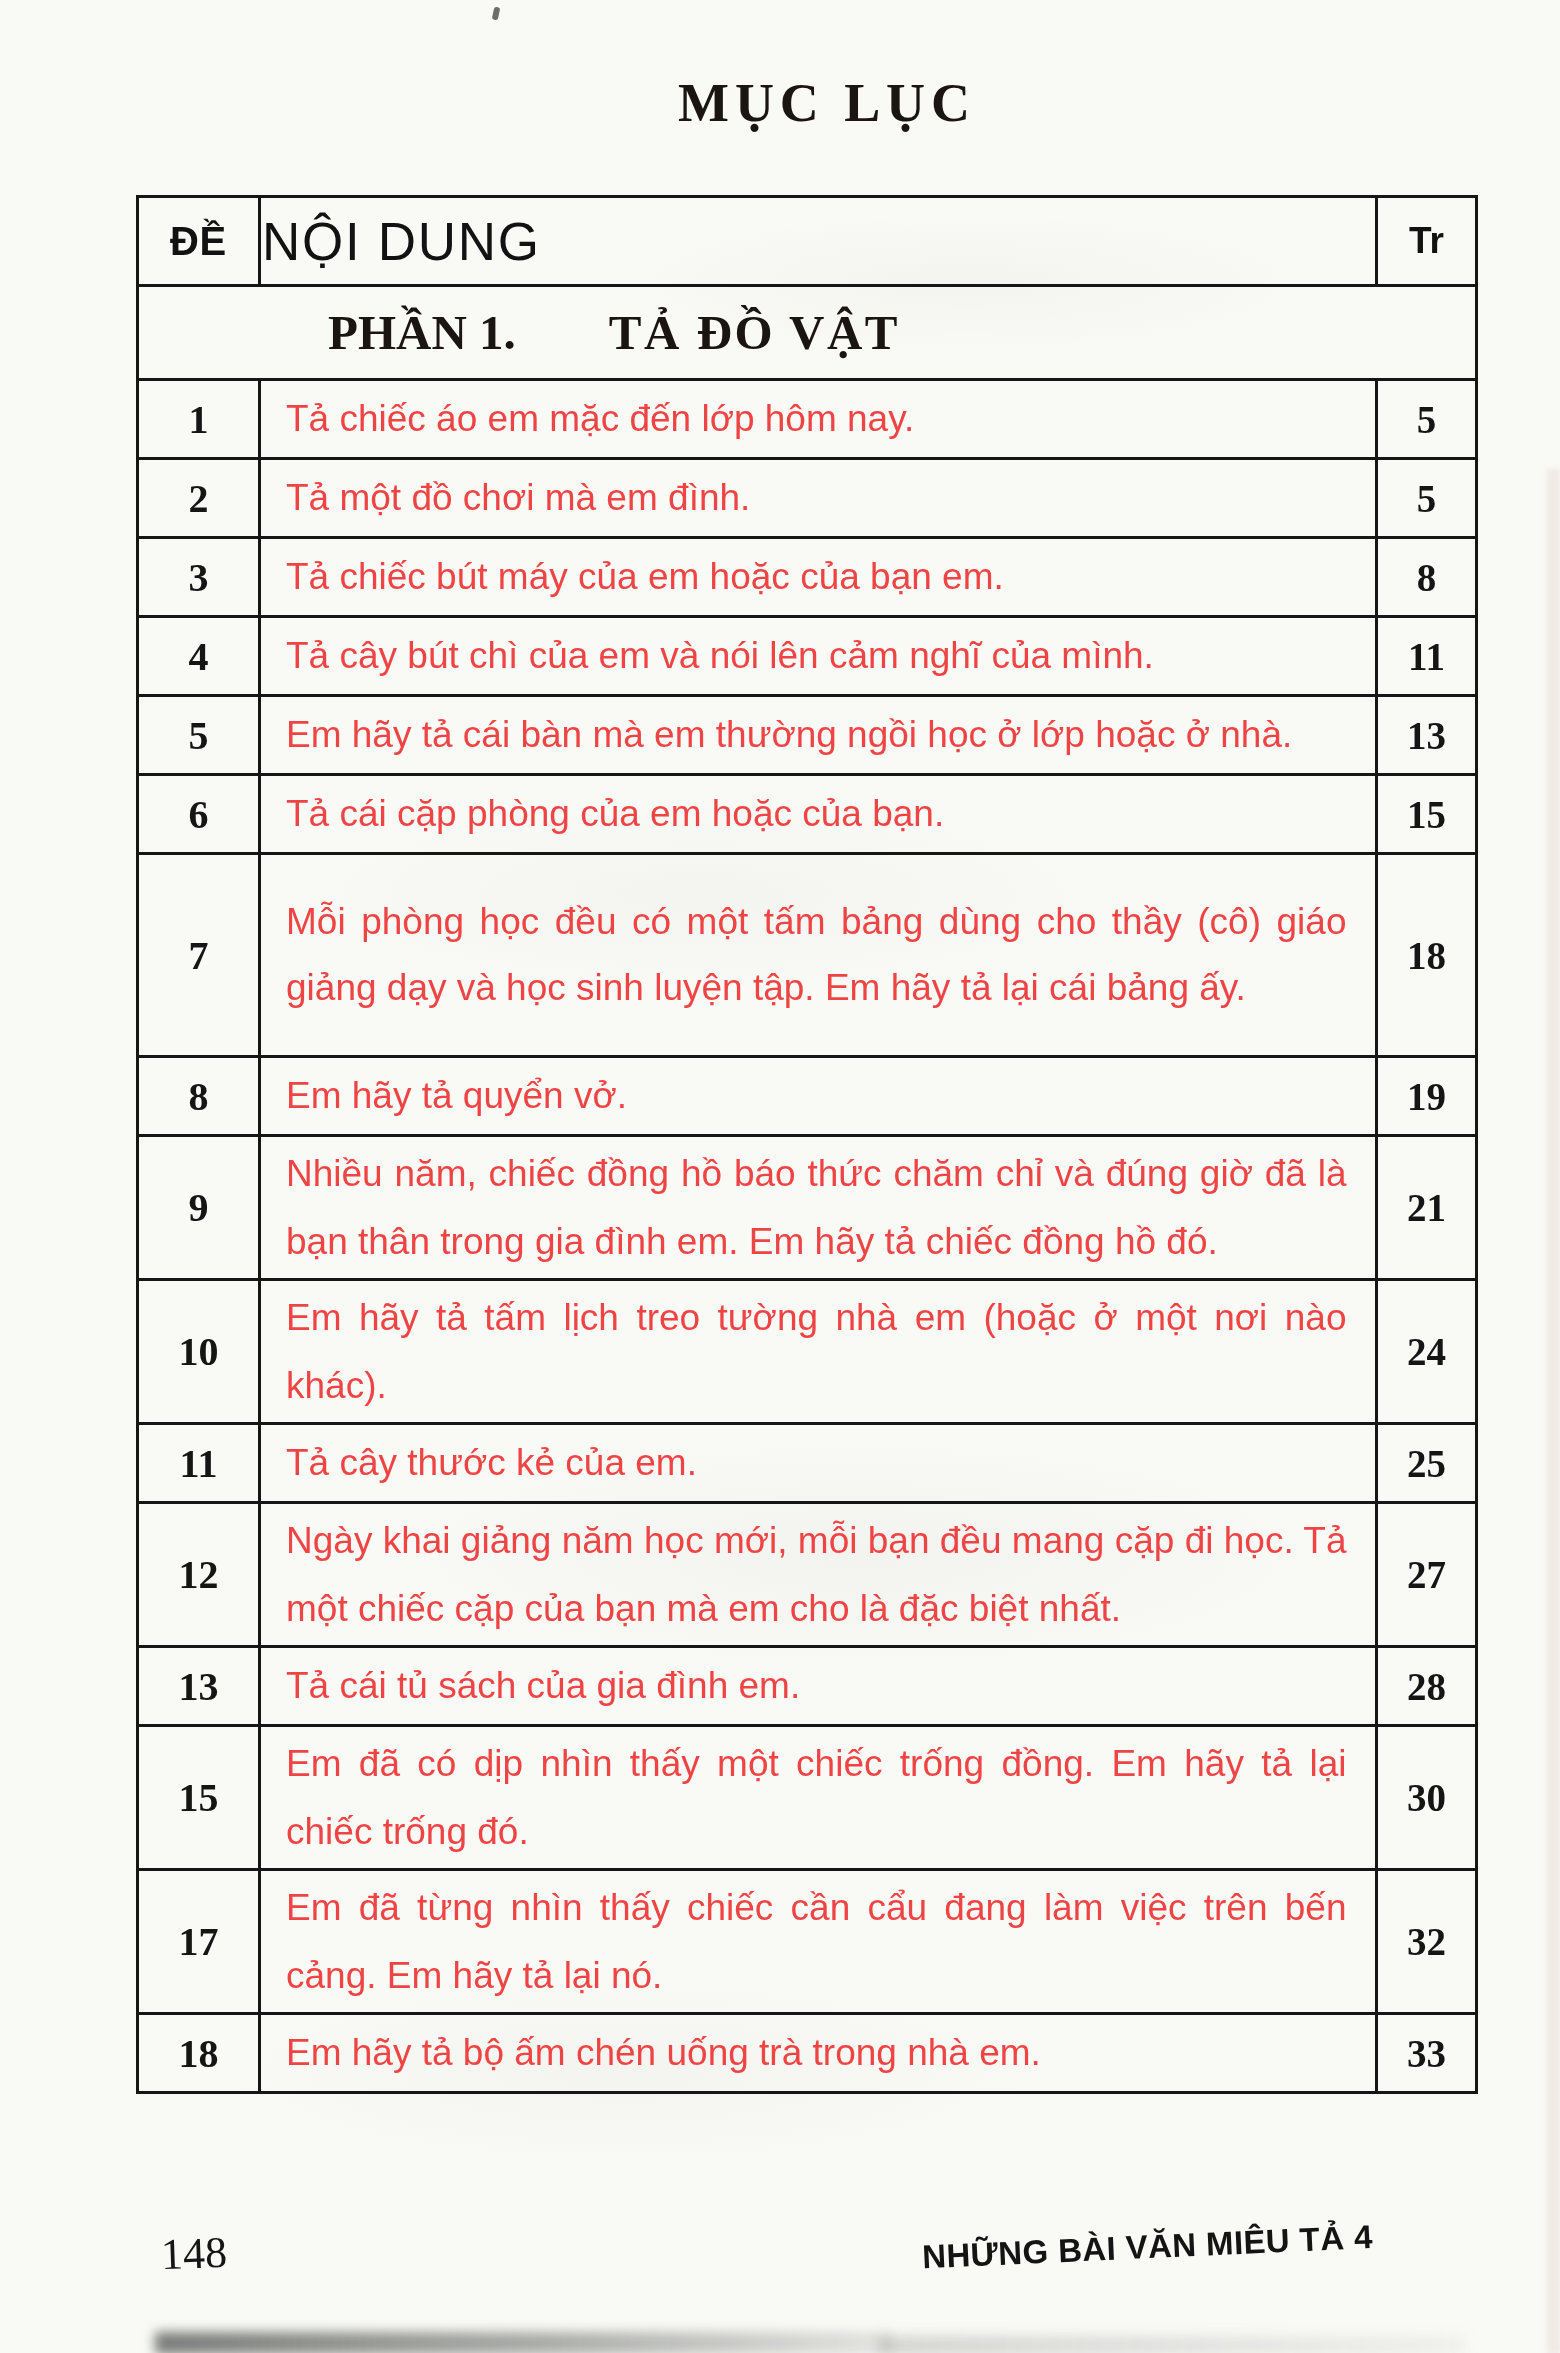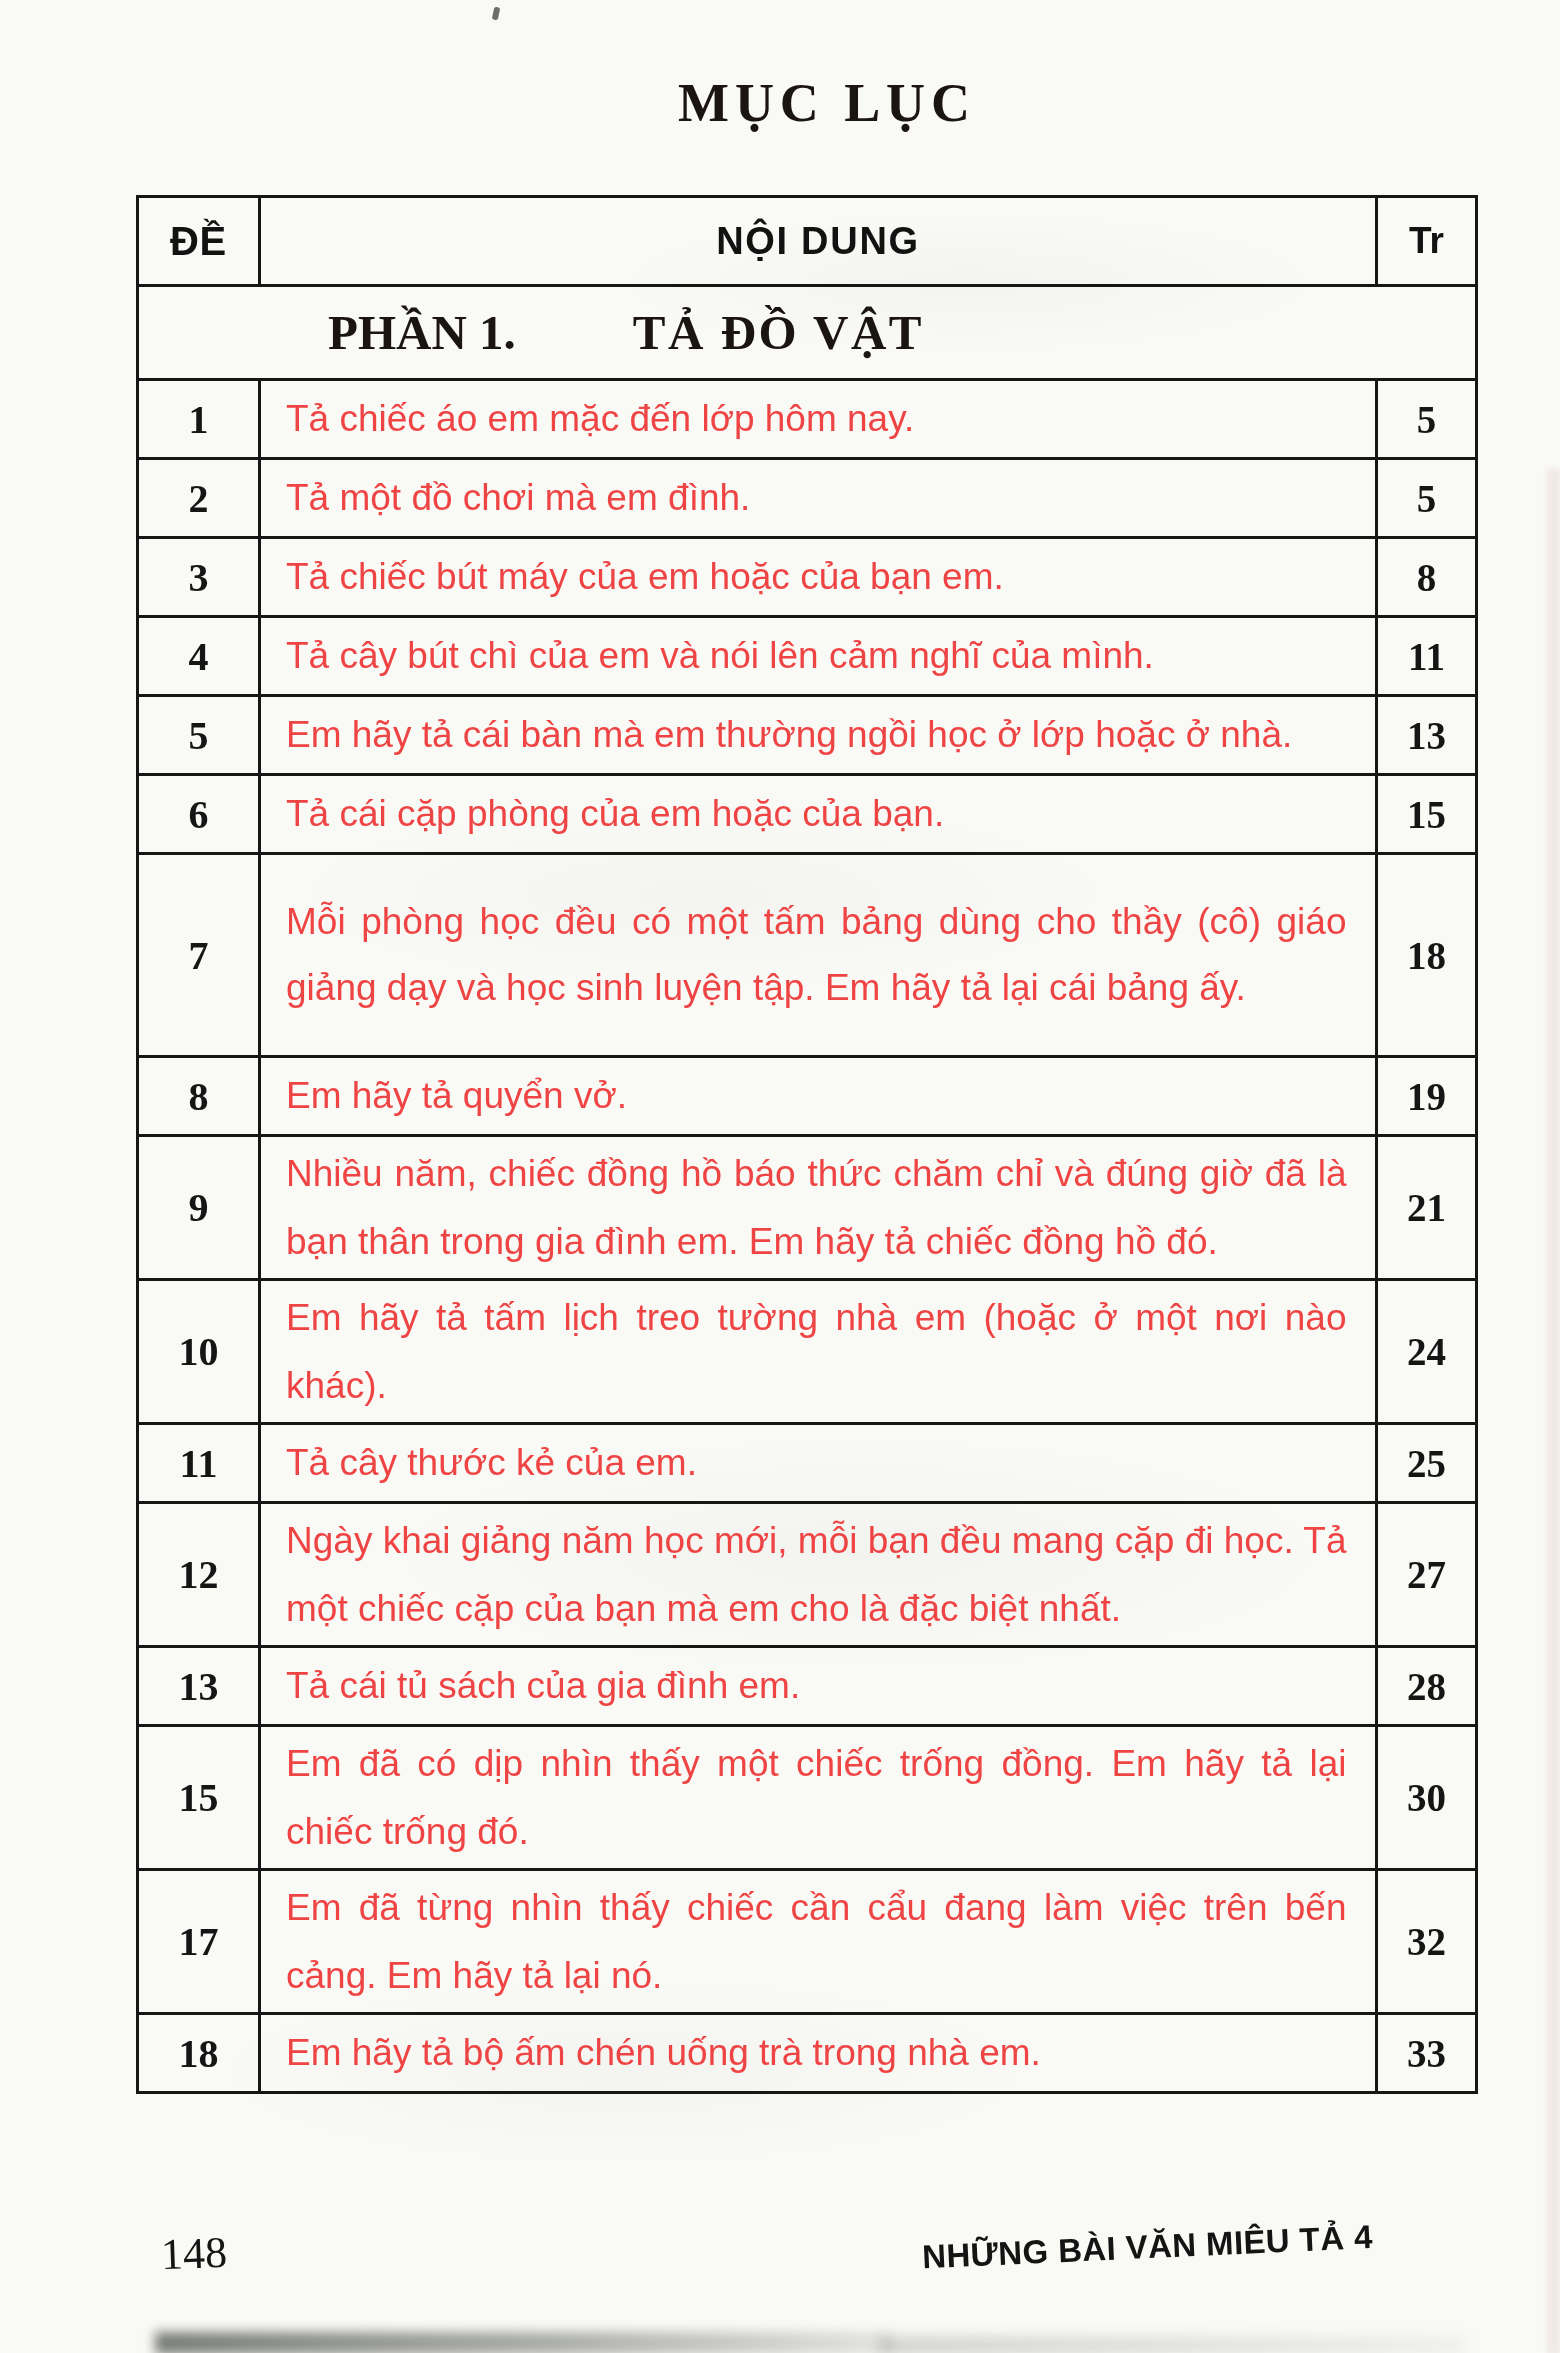--- a/index.html
+++ b/index.html
@@ -32,33 +32,33 @@
     border-collapse:collapse;table-layout:fixed;
   }
   table.toc td{
     border:3.3px solid #161616;vertical-align:middle;
     background:transparent;
   }
   td.hdr-de{
     font-weight:700;font-size:40px;text-align:center;letter-spacing:0.8px;
   }
   td.hdr-nd{
-    font-size:38px;text-align:center;letter-spacing:1.7px;font-weight:700;
+    font-size:53px;text-align:left;letter-spacing:1.7px;font-weight:400;
   }
   td.hdr-tr{
     font-weight:700;font-size:37px;text-align:center;
   }
   tr.head td{height:84px;}
   tr.section td{height:89px;}
   .section-inner{
     display:flex;align-items:center;
     font-family:"Liberation Serif", serif;font-weight:700;font-size:49px;color:#1b1512;
   }
   .section-part{margin-left:188px;font-family:Liberation Serif, serif;}
-  .section-title{margin-left:117px;letter-spacing:2.5px;}
+  .section-title{margin-left:93px;letter-spacing:2.5px;}
   td.num{
     font-family:"Liberation Serif", serif;font-weight:700;font-size:40px;
     text-align:center;color:#151515;
   }
   td.content{
     font-size:37px;padding:0 28.5px 0 25px;color:#ef4444;line-height:1.45;
   }
   td.page{
     font-family:"Liberation Serif", serif;font-weight:700;font-size:39px;
     text-align:center;color:#151515;

